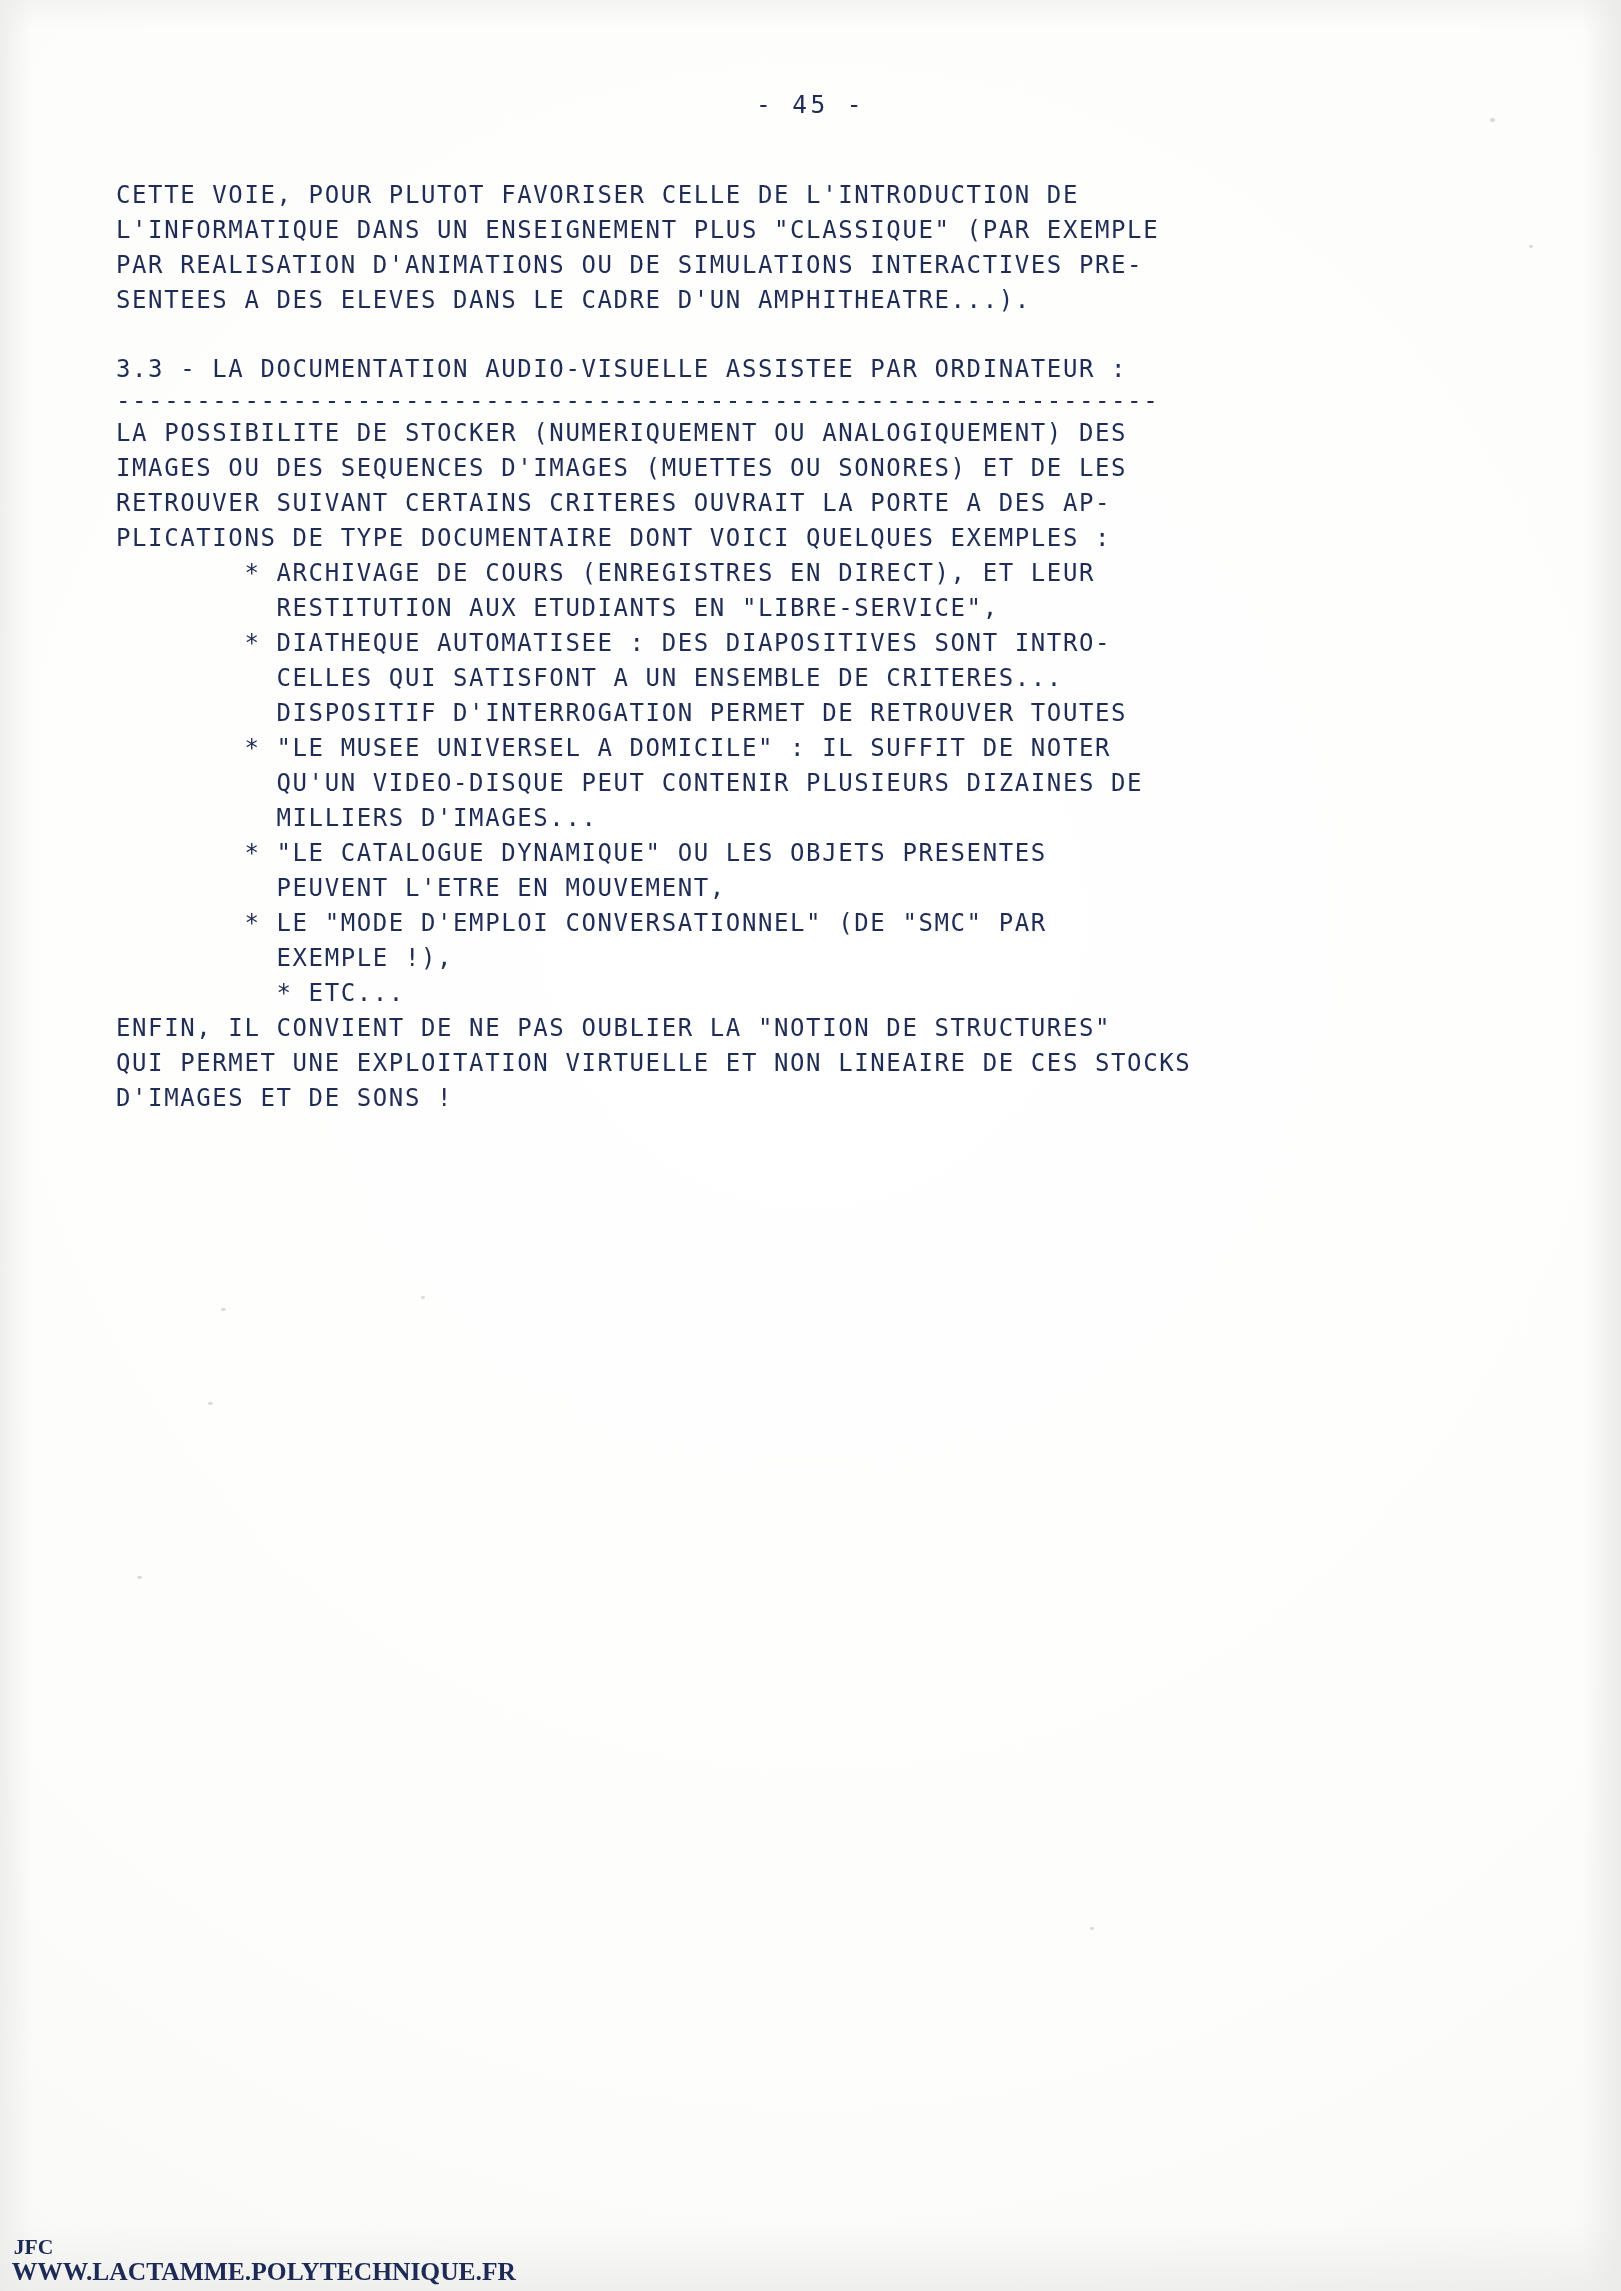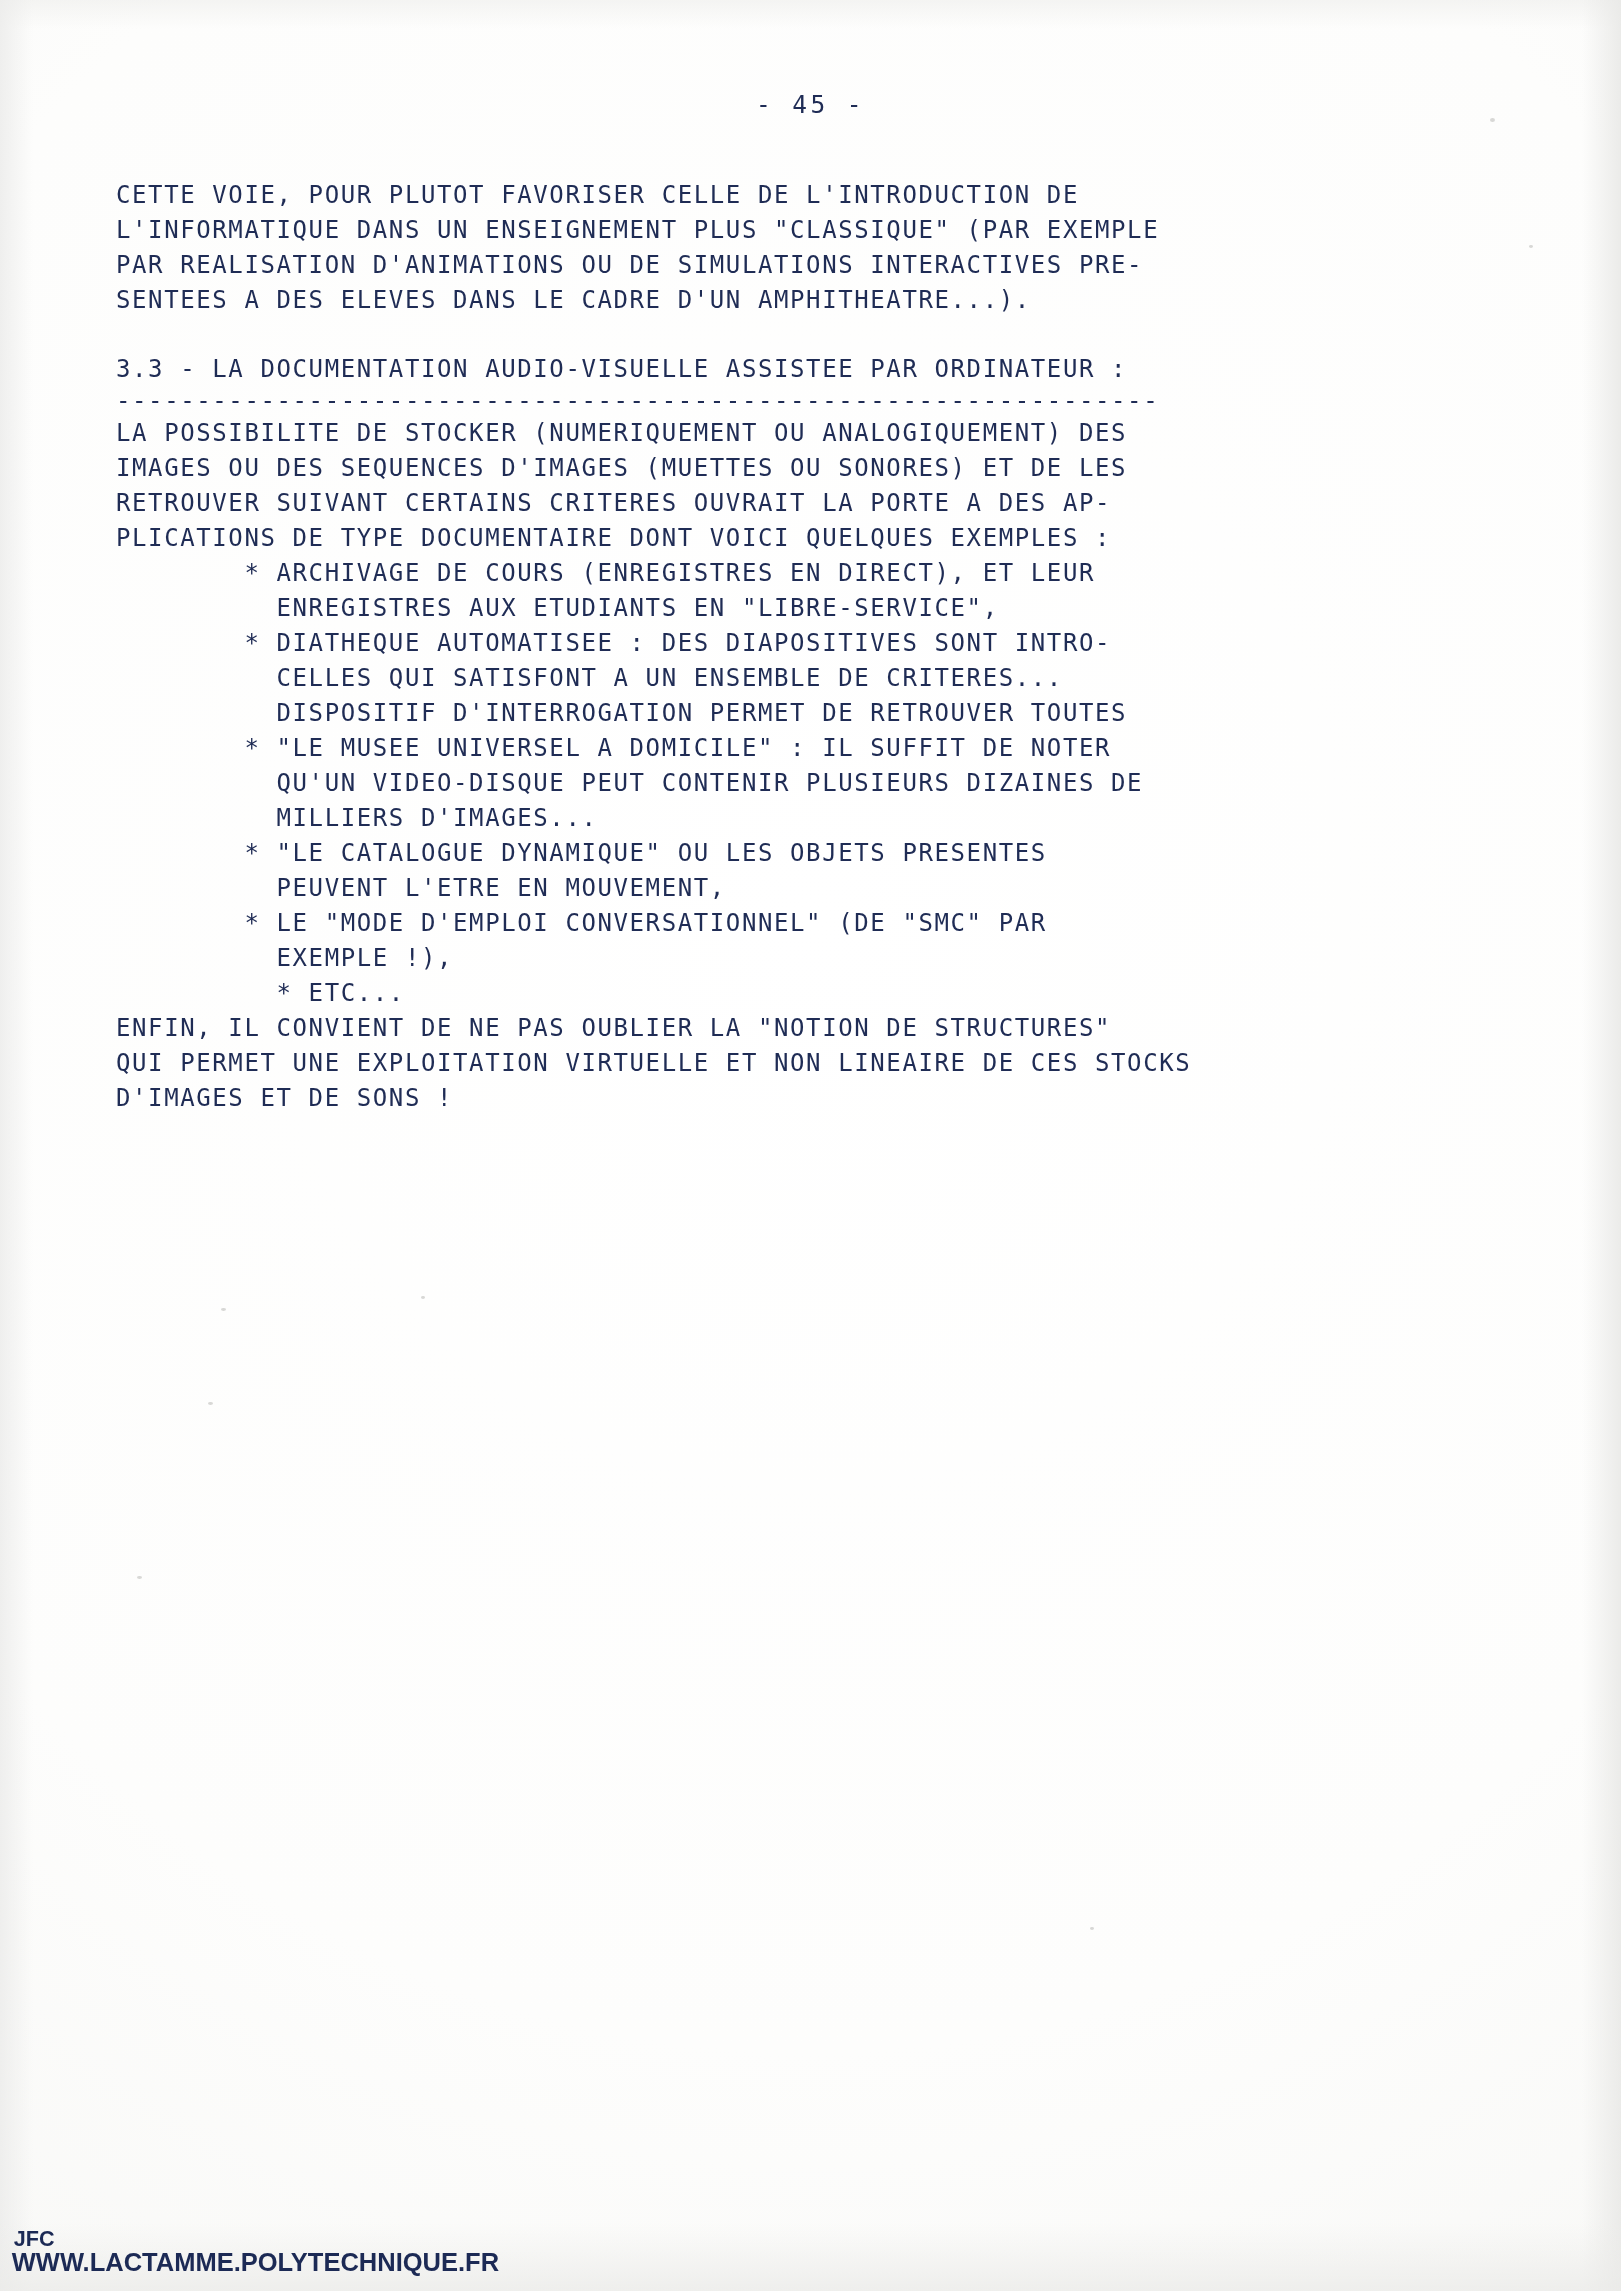--- a/index.html
+++ b/index.html
@@ -101,23 +101,23 @@
     font-size: 24px;
     line-height: 29px;
     white-space: pre;
     letter-spacing: 1.6px;
   }
 
   
   #footer-stamp {
     position: absolute;
     left: 11.8px;
-    bottom: 17px;
+    bottom: 8px;
     color: #1c2a55;
-    font-family: Liberation Sans, sans-serif;
+    font-family: Liberation Serif, serif;
     font-weight: 700;
     line-height: 1.0;
     margin-top: 6px;
   }
   #footer-initials {
     font-size: 21.6px;
     letter-spacing: 0px;
     display: block;
     padding-left: 2px;
   }
@@ -171,21 +171,21 @@
 
     <div class="para">
       <div class="tw line">LA POSSIBILITE DE STOCKER (NUMERIQUEMENT OU ANALOGIQUEMENT) DES</div>
       <div class="tw line">IMAGES OU DES SEQUENCES D'IMAGES (MUETTES OU SONORES) ET DE LES</div>
       <div class="tw line">RETROUVER SUIVANT CERTAINS CRITERES OUVRAIT LA PORTE A DES AP-</div>
       <div class="tw line">PLICATIONS DE TYPE DOCUMENTAIRE DONT VOICI QUELQUES EXEMPLES :</div>
     </div>
 
     <div class="para">
       <div class="tw line">        * ARCHIVAGE DE COURS (ENREGISTRES EN DIRECT), ET LEUR</div>
-      <div class="tw line">          ENREGISTRES AUX ETUDIANTS EN "LIBRE-SERVICE",</div>
+      <div class="tw line">          RESTITUTION AUX ETUDIANTS EN "LIBRE-SERVICE",</div>
       <div class="tw line">        * DIATHEQUE AUTOMATISEE : DES DIAPOSITIVES SONT INTRO-</div>
       <div class="tw line">          CELLES QUI SATISFONT A UN ENSEMBLE DE CRITERES...</div>
       <div class="tw line">          DISPOSITIF D'INTERROGATION PERMET DE RETROUVER TOUTES</div>
       <div class="tw line">        * "LE MUSEE UNIVERSEL A DOMICILE" : IL SUFFIT DE NOTER</div>
       <div class="tw line">          QU'UN VIDEO-DISQUE PEUT CONTENIR PLUSIEURS DIZAINES DE</div>
       <div class="tw line">          MILLIERS D'IMAGES...</div>
       <div class="tw line">        * "LE CATALOGUE DYNAMIQUE" OU LES OBJETS PRESENTES</div>
       <div class="tw line">          PEUVENT L'ETRE EN MOUVEMENT,</div>
       <div class="tw line">        * LE "MODE D'EMPLOI CONVERSATIONNEL" (DE "SMC" PAR</div>
       <div class="tw line">          EXEMPLE !),</div>

